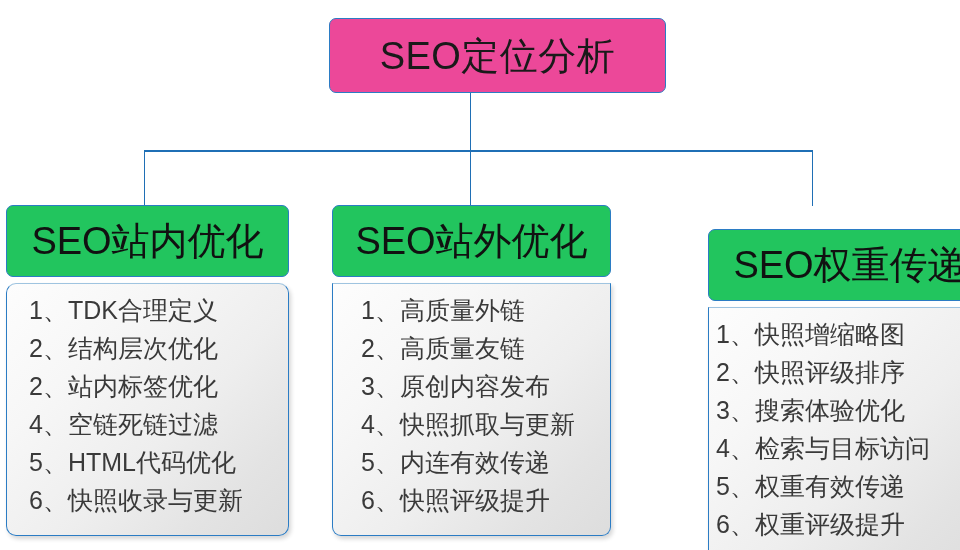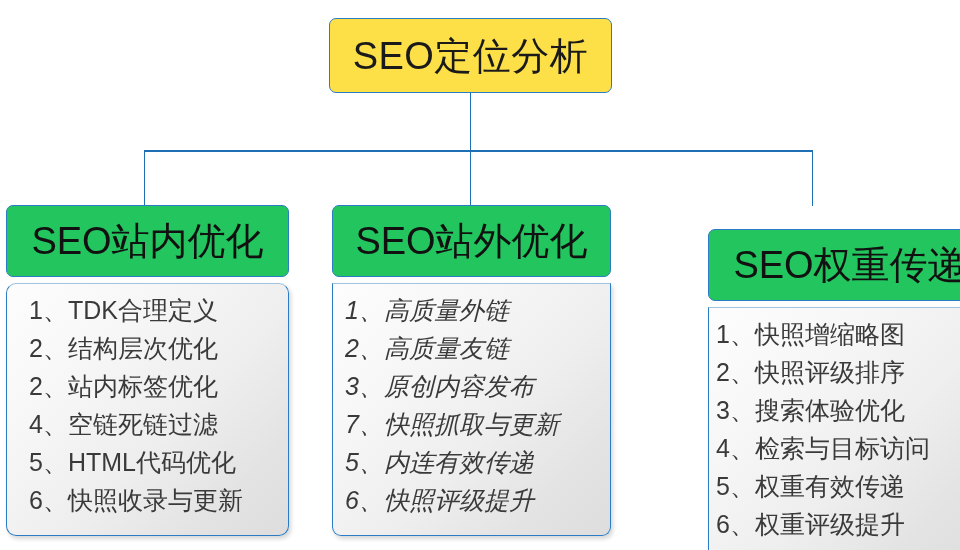--- a/index.html
+++ b/index.html
@@ -28,26 +28,26 @@
     width: 960px;
     height: 550px;
     pointer-events: none;
   }
 
   
   .root-box {
     position: absolute;
     left: 329px;
     top: 18px;
-    width: 283px;
+    width: 337px;
     height: 75px;
     box-sizing: border-box;
     border: 1.6px solid #2b7cc4;
     border-radius: 7px;
-    background: #fde047;
+    background: #ec4899;
     display: flex;
     align-items: center;
     justify-content: center;
   }
   .root-title {
     font-size: 38px;
     color: #1a1a1a;
     letter-spacing: 0.5px;
     line-height: 1;
     white-space: nowrap;
@@ -95,21 +95,21 @@
         #eeeeee 58%,
         #e3e3e3 82%,
         #dddddd 100%);
     box-shadow: 2px 3px 4px rgba(0,0,0,0.16);
     padding: 14px 0 0 0;
     display: flex;
     flex-direction: column;
     align-items: flex-start;
   }
   .col-1 .col-body { padding-left: 22px; border-radius: 10px; }
-  .col-2 .col-body { padding-left: 12px; font-style: italic; }
+  .col-2 .col-body { padding-left: 28px; }
   .col-3 .col-body { padding-left: 7px; }
 
   .bullet-item {
     font-size: 25px;
     color: #3a3a3a;
     line-height: 1;
     margin-bottom: 13px;
     white-space: nowrap;
   }
 </style>
@@ -147,21 +147,21 @@
   </div>
 
   <div class="column col-2">
     <div class="col-header">
       <span class="col-header-title">SEO站外优化</span>
     </div>
     <div class="col-body">
       <div class="bullet-item">1、高质量外链</div>
       <div class="bullet-item">2、高质量友链</div>
       <div class="bullet-item">3、原创内容发布</div>
-      <div class="bullet-item">7、快照抓取与更新</div>
+      <div class="bullet-item">4、快照抓取与更新</div>
       <div class="bullet-item">5、内连有效传递</div>
       <div class="bullet-item">6、快照评级提升</div>
     </div>
   </div>
 
   <div class="column col-3">
     <div class="col-header">
       <span class="col-header-title">SEO权重传递</span>
     </div>
     <div class="col-body">

